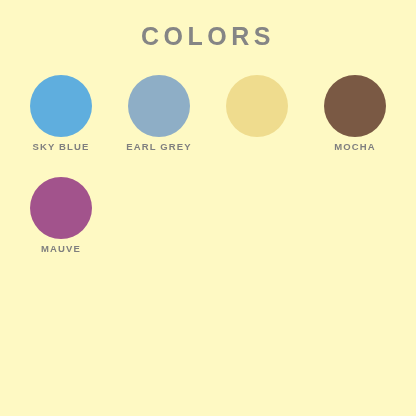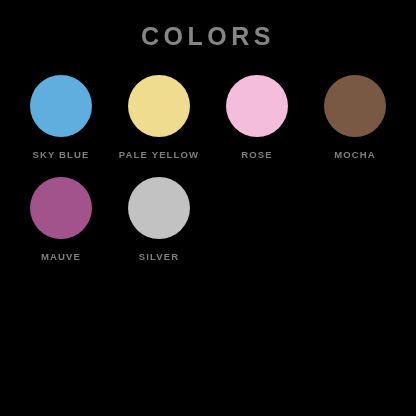--- a/index.html
+++ b/index.html
@@ -13,21 +13,21 @@
     font-family: "Liberation Sans", sans-serif;
     overflow: hidden;
   }
   .page {
     width: 416px;
     height: 416px;
     box-sizing: border-box;
     display: flex;
     flex-direction: column;
     align-items: center;
-    background: #000000;
+    background: #fef9c3;
   }
   .page-title {
     margin-top: 24px;
     font-size: 25px;
     font-weight: bold;
     letter-spacing: 4.5px;
     color: #858585;
     text-align: center;
     text-transform: uppercase;
     line-height: 1;
@@ -47,21 +47,21 @@
     align-items: center;
     justify-content: flex-start;
   }
   .swatch-dot {
     width: 62px;
     height: 62px;
     border-radius: 50%;
     background: #cccccc;
   }
   .swatch-label {
-    margin-top: 13px;
+    margin-top: 5px;
     font-size: 9.5px;
     font-weight: bold;
     letter-spacing: 1.15px;
     color: #7f7f7f;
     text-transform: uppercase;
     white-space: nowrap;
     line-height: 1;
   }
 </style>
 </head>
@@ -71,45 +71,40 @@
 
   <div class="page-title">COLORS</div>
 
   <div class="palette-grid">
 
     <div class="swatch-cell">
       <div class="swatch-dot" style="background: rgb(95, 174, 222);"></div>
       <div class="swatch-label">SKY BLUE</div>
     </div>
 
+    <div class="swatch-cell">
+      <div class="swatch-dot" style="background: rgb(142, 174, 198);"></div>
+      <div class="swatch-label">EARL GREY</div>
+    </div>
 
 
     <div class="swatch-cell">
       <div class="swatch-dot" style="background: rgb(239, 220, 142);"></div>
-      <div class="swatch-label">PALE YELLOW</div>
     </div>
 
 
 
-    <div class="swatch-cell">
-      <div class="swatch-dot" style="background: rgb(244, 189, 220);"></div>
-      <div class="swatch-label">ROSE</div>
-    </div>
 
 
     <div class="swatch-cell">
       <div class="swatch-dot" style="background: rgb(122, 89, 68);"></div>
       <div class="swatch-label">MOCHA</div>
     </div>
 
     <div class="swatch-cell">
       <div class="swatch-dot" style="background: rgb(162, 83, 140);"></div>
       <div class="swatch-label">MAUVE</div>
     </div>
 
 
-    <div class="swatch-cell">
-      <div class="swatch-dot" style="background: rgb(194, 194, 194);"></div>
-      <div class="swatch-label">SILVER</div>
-    </div>
 
   </div>
 </div>
 
 </body></html>

